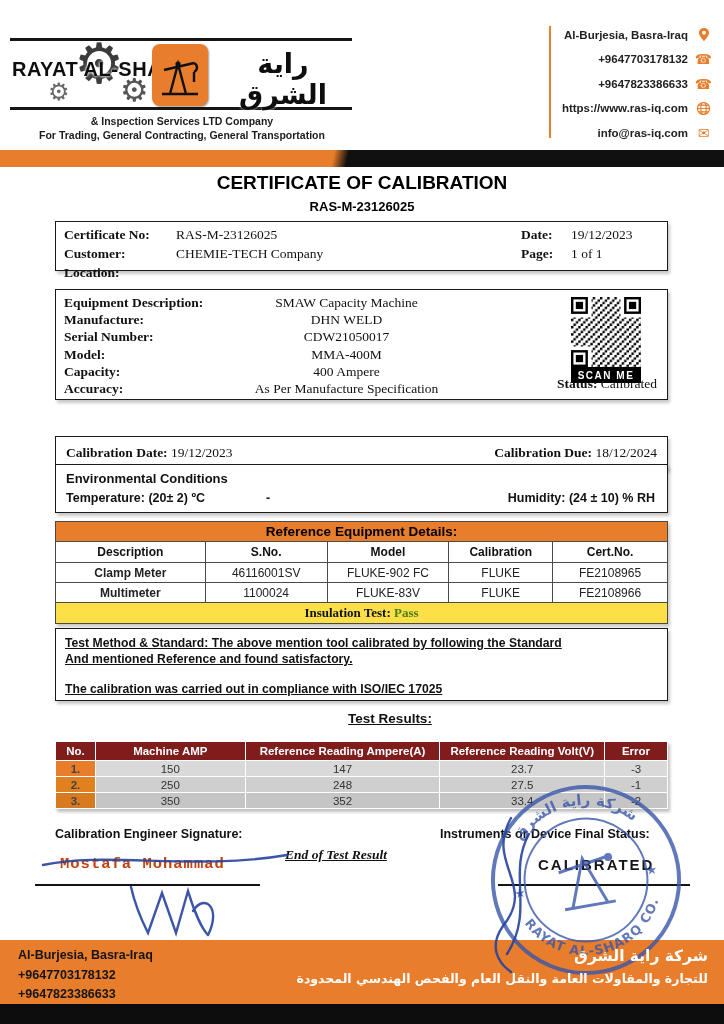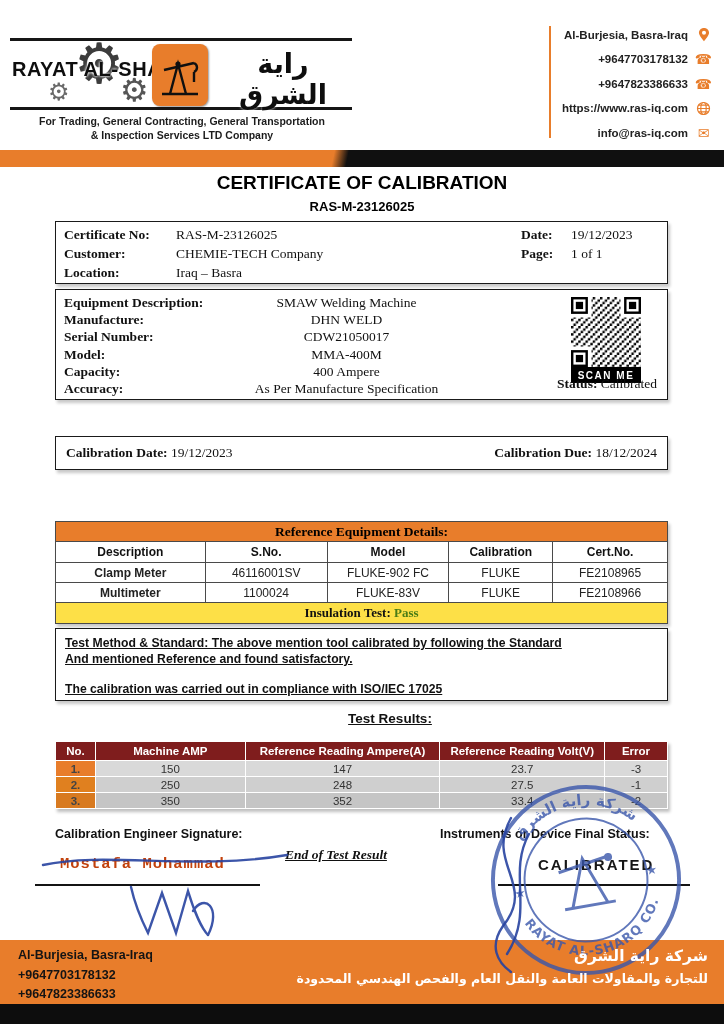--- a/index.html
+++ b/index.html
@@ -45,21 +45,21 @@
 
   
   .doc-title { left:0; top:172px; width:724px; text-align:center;
     font-family:"Liberation Sans", sans-serif; font-weight:bold; font-size:19px; color:#000; }
   .doc-subtitle { left:0; top:199px; width:724px; text-align:center;
     font-family:"Liberation Sans", sans-serif; font-weight:bold; font-size:13px; color:#000; }
 
   
   .box { left:55px; width:613px; border:1.6px solid #1a1a1a; background:#fff;
          box-shadow:2px 3px 3px rgba(0,0,0,.22); }
-  .info-box { top:221px; height:63px; padding:3px 8px; }
+  .info-box { top:221px; height:50px; padding:3px 8px; }
   .info-grid { display:grid; grid-template-columns:112px 345px 50px auto; font-size:13.5px; line-height:19px; }
   .lbl { font-weight:bold; }
   .equip-box { top:289px; height:111px; padding:4px 8px; }
   .eq-row { display:grid; grid-template-columns:165px 235px; font-size:13.5px; line-height:17.2px; }
   .eq-row .val { text-align:center; }
   .qr-wrap { right:26px; top:7px; width:70px; }
   .qr-wrap svg { display:block; width:70px; height:70px; background:#fff; }
   .scanme { background:#000; color:#fff; text-align:center;
     font-family:"Liberation Sans", sans-serif; font-weight:bold; font-size:10px;
     letter-spacing:1.5px; padding:2.5px 0; }
@@ -70,21 +70,21 @@
     font-weight:bold; font-size:12.5px; }
   .env-title { left:10px; top:6px; font-size:13px; }
   .env-temp { left:10px; top:26px; }
   .env-dash { left:210px; top:26px; }
   .env-hum { right:12px; top:26px; }
 
   
   .ref-table { left:55px; top:521px; width:613px; border-collapse:collapse;
     box-shadow:2px 3px 3px rgba(0,0,0,.22); }
   .ref-table th, .ref-table td { border:1px solid #4a4a4a; text-align:center; }
-  .ref-title { background:#E87D2B; font-family:Liberation Serif, serif;
+  .ref-title { background:#E87D2B; font-family:Liberation Sans, sans-serif;
     font-weight:bold; font-size:13.5px; height:20px; color:#000; }
   .ref-head td { font-family:"Liberation Sans", sans-serif; font-weight:bold;
     font-size:12px; height:21px; }
   .ref-row td { font-family:"Liberation Sans", sans-serif; font-size:12px; height:20px; color:#222; }
   .ref-row td:first-child { font-weight:bold; }
   .ins-row td { background:#fde047; height:21px; font-size:13px; }
   .ins-lbl { font-weight:bold; font-family:"Liberation Serif", serif; }
   .ins-val { font-weight:bold; color:#4a7d16; font-family:"Liberation Serif", serif; }
 
   
@@ -151,22 +151,22 @@
         <path d="M6 20 L36 13"></path>
         <path d="M4 44 L40 44"></path>
         <path d="M36 13 C40 15 40 20 36 22"></path>
         <path d="M36 22 L36 32"></path>
       </g>
       <circle cx="20" cy="14" r="2.6" fill="#101010"></circle>
     </svg>
   </div>
   <div class="abs logo-ar">راية الشرق</div>
   <div class="abs tagline">
+    <div>&amp; Inspection Services LTD Company</div>
     <div>For Trading, General Contracting, General Transportation</div>
-    <div>&amp; Inspection Services LTD Company</div>
   </div>
 
   <div class="abs contact">
     <div class="contact-row">
       <span class="txt">Al-Burjesia, Basra-Iraq</span>
       <span class="cicon">
         <svg width="14" height="16" viewBox="0 0 18 20">
             <path d="M9 1 C5 1 2.5 4 2.5 7.2 C2.5 11 9 18 9 18 C9 18 15.5 11 15.5 7.2 C15.5 4 13 1 9 1 Z M9 9.8 A2.6 2.6 0 1 1 9 4.6 A2.6 2.6 0 1 1 9 9.8 Z" fill="#E87D2B"></path>
           </svg>
       </span>
@@ -207,30 +207,29 @@
       <span>RAS-M-23126025</span>
       <span class="lbl">Date:</span>
       <span>19/12/2023</span>
 
       <span class="lbl">Customer:</span>
       <span>CHEMIE-TECH Company</span>
       <span class="lbl">Page:</span>
       <span>1 of 1</span>
 
       <span class="lbl">Location:</span>
-      <span>Iraq – Basra</span>
       <span></span>
         <span></span>
     </div>
   </div>
 
   <div class="abs box equip-box">
     <div class="eq-row">
         <span class="lbl">Equipment Description:</span>
-        <span class="val">SMAW Welding Machine</span>
+        <span class="val">SMAW Capacity Machine</span>
       </div>
     <div class="eq-row">
         <span class="lbl">Manufacture:</span>
         <span class="val">DHN WELD</span>
       </div>
     <div class="eq-row">
         <span class="lbl">Serial Number:</span>
         <span class="val">CDW21050017</span>
       </div>
     <div class="eq-row">
@@ -279,20 +278,32 @@
     <span>
       <span class="lbl">Calibration Date:</span>
       <span>19/12/2023</span>
     </span>
     <span>
       <span class="lbl">Calibration Due:</span>
       <span>18/12/2024</span>
     </span>
   </div>
 
+  <div class="abs box env-box">
+    <div class="abs env-title">Environmental Conditions</div>
+    <div class="abs env-temp">
+      <span>Temperature:</span>
+      <span>(20± 2) ºC</span>
+    </div>
+    <div class="abs env-dash">-</div>
+    <div class="abs env-hum">
+      <span>Humidity:</span>
+      <span>(24 ± 10) % RH</span>
+    </div>
+  </div>
 
   <table class="abs ref-table">
     <colgroup>
         <col style="width:150px">
         <col style="width:122px">
         <col style="width:122px">
         <col style="width:104px">
         <col style="width:115px">
       </colgroup>
     <tbody>

